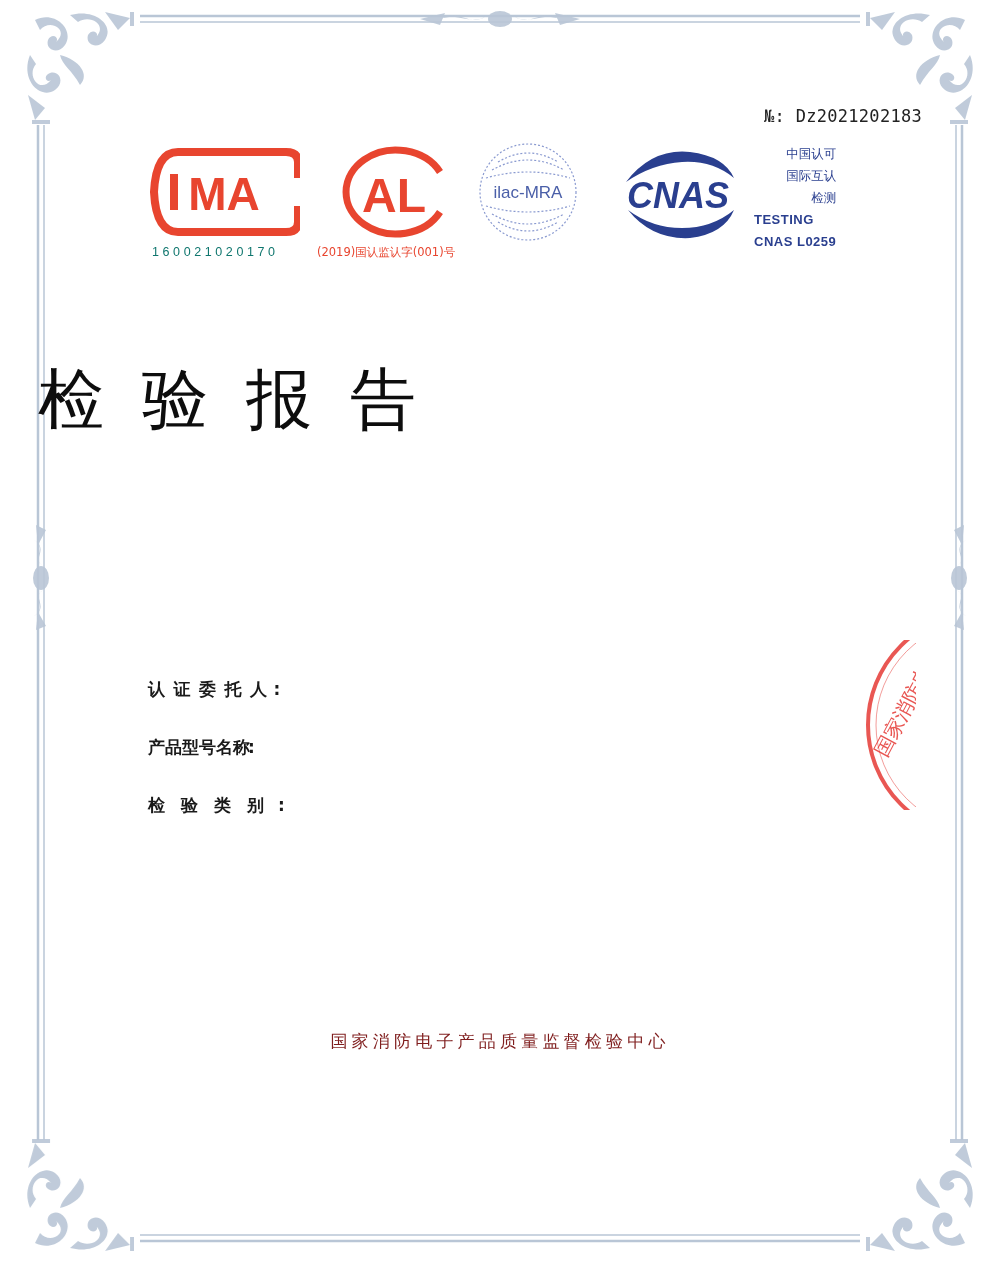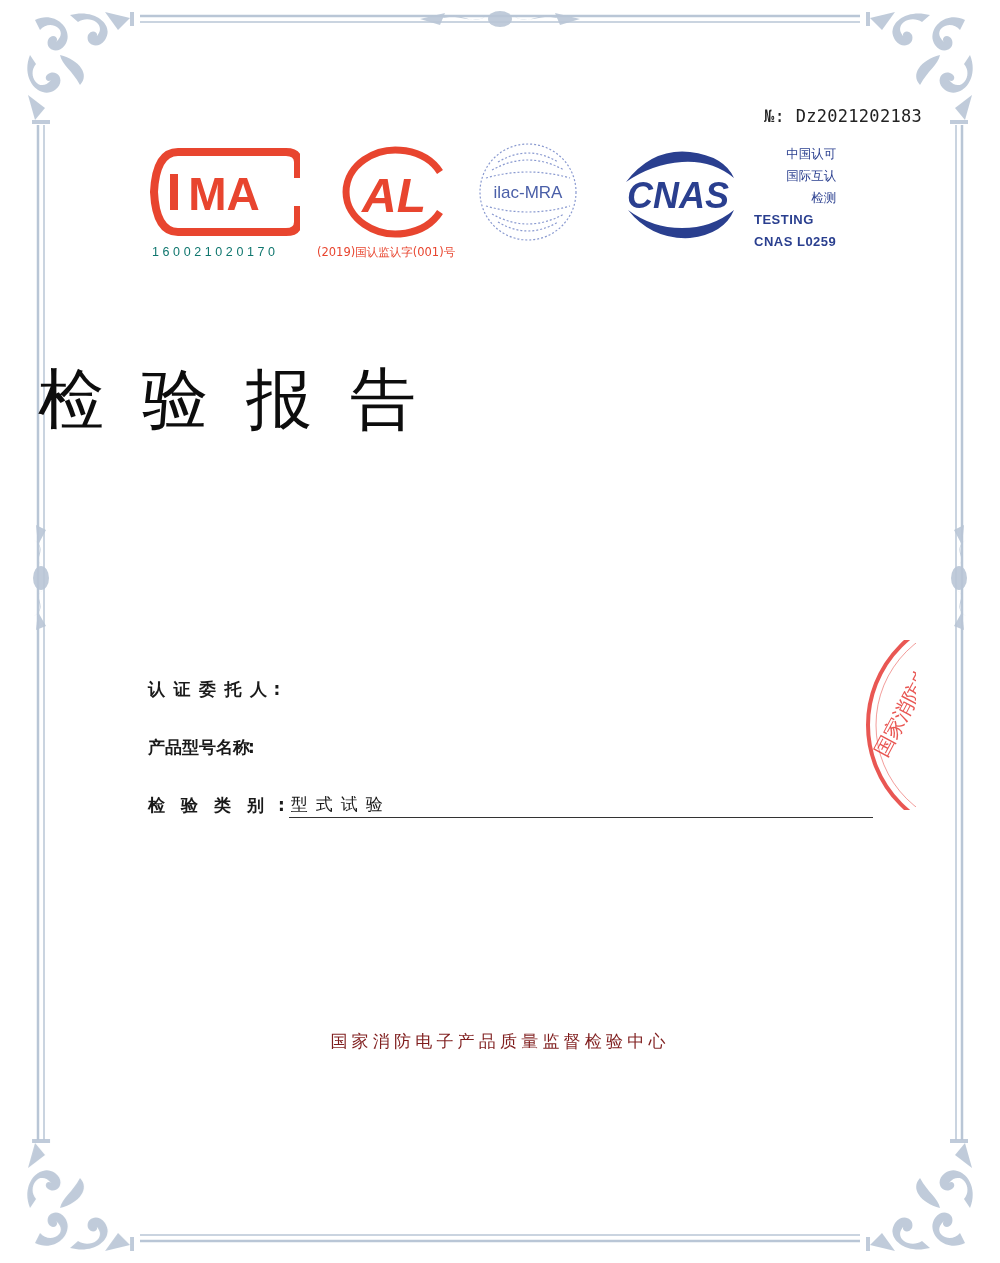--- a/index.html
+++ b/index.html
@@ -100,21 +100,21 @@
 
 <div class="logo" style="left:148px; top:148px;">
   <svg width="152" height="88" viewBox="0 0 152 88">
     <path d="M150 30 L150 14 Q150 4 138 4 L30 4 Q8 4 6 44 Q8 84 30 84 L138 84 Q150 84 150 74 L150 58" fill="none" stroke="#e8452f" stroke-width="8"></path>
     <text x="76" y="62" text-anchor="middle" font-size="46" font-weight="bold" fill="#e8452f" font-family="Liberation Sans, sans-serif">MA</text>
     <rect x="22" y="26" width="8" height="36" fill="#e8452f"></rect>
   </svg>
 </div>
 <div class="cma-code">160021020170</div>
 
-<div class="logo" style="left:336px; top:146px;font-style:italic;">
+<div class="logo" style="left:336px; top:146px;">
   <svg width="112" height="92" viewBox="0 0 112 92">
     <path d="M104 26 A50 42 0 1 0 104 66" fill="none" stroke="#e8452f" stroke-width="7"></path>
     <text x="58" y="66" text-anchor="middle" font-size="48" font-weight="bold" fill="#e8452f" font-family="Liberation Sans, sans-serif">AL</text>
   </svg>
 </div>
 <div class="cal-code">(2019)国认监认字(001)号</div>
 
 <div class="logo" style="left:476px; top:140px;">
   <svg width="104" height="104" viewBox="0 0 104 104">
     <g fill="none" stroke="#8a9ad0" stroke-width="1.2" stroke-dasharray="2 2">
@@ -152,23 +152,20 @@
     <span class="label spaced">认证委托人</span>
     <span class="colon">:</span>
   </div>
   <div class="field">
     <span class="label">产品型号名称</span>
     <span class="colon">:</span>
   </div>
   <div class="field">
     <span class="label" style="letter-spacing:16px;">检验类别</span>
     <span class="colon">:</span>
-    <div class="value-wrap">
-      <span class="value spaced">型式试验</span>
-    </div>
   </div>
 </div>
 
 <div class="stamp">
   <svg width="58" height="170" viewBox="0 0 58 170">
     <defs>
       <clipPath id="sealclip">
           <rect x="0" y="0" width="56" height="170"></rect>
         </clipPath>
     </defs>

